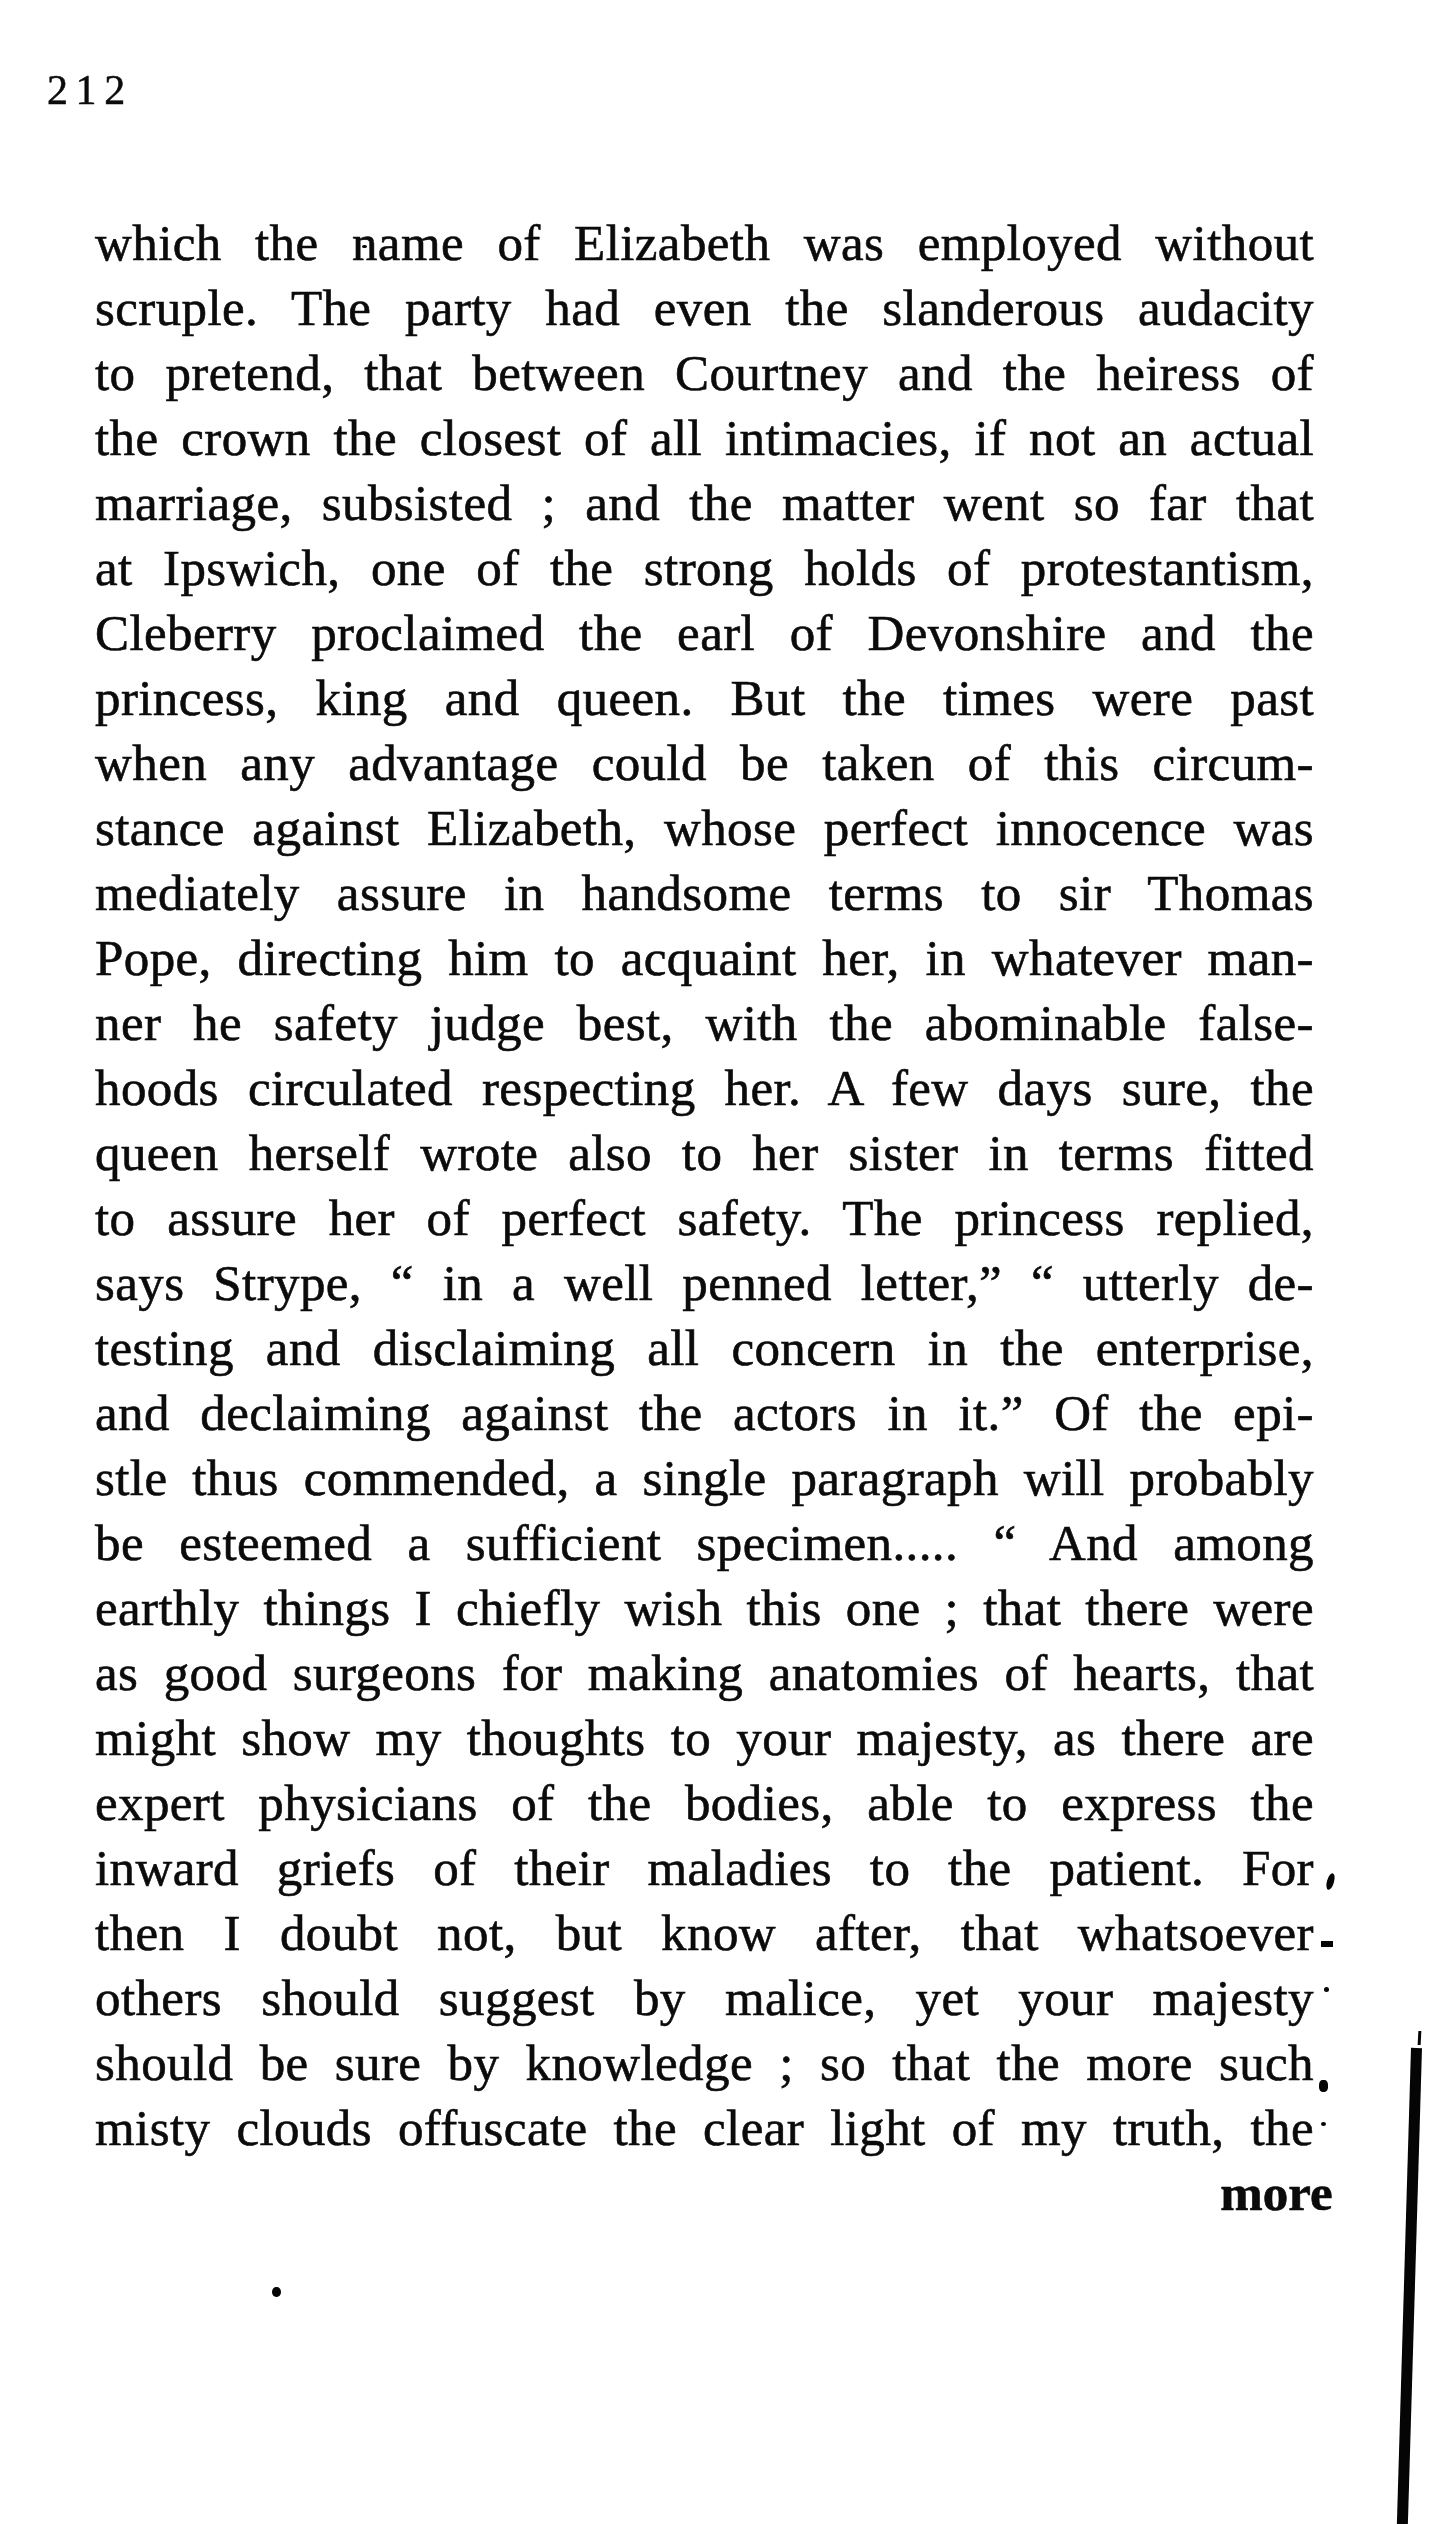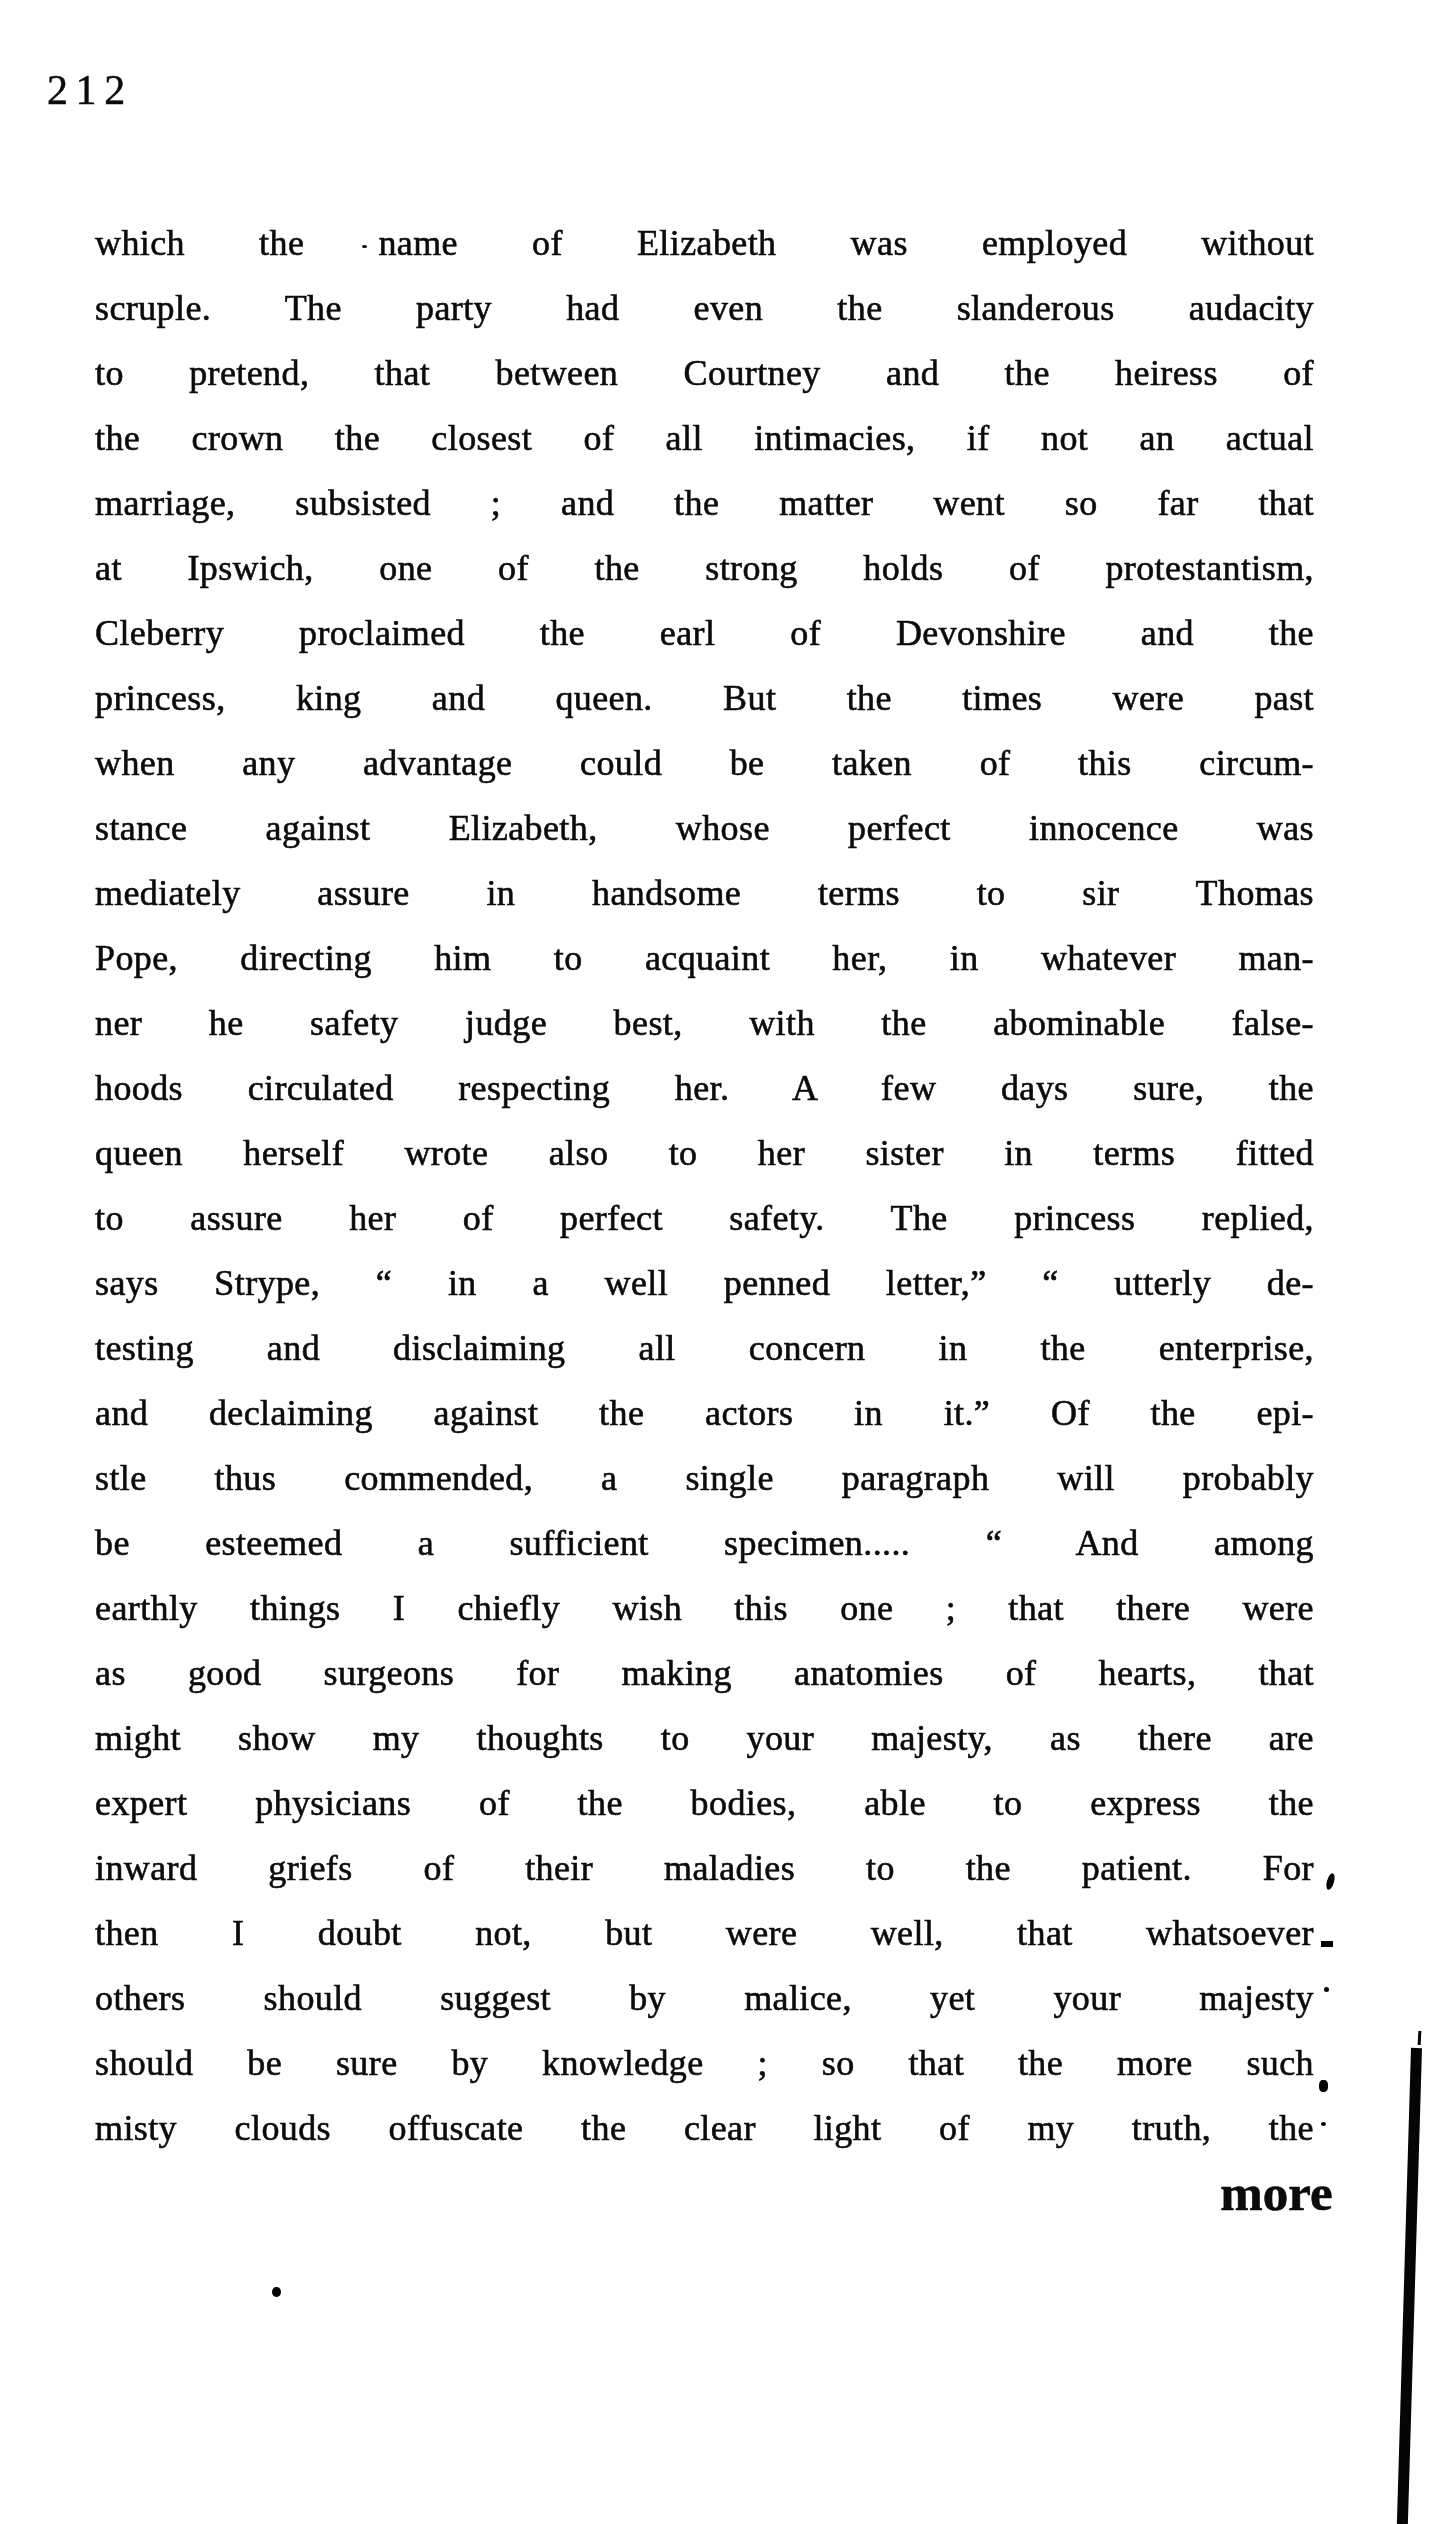--- a/index.html
+++ b/index.html
@@ -27,21 +27,21 @@
     letter-spacing: 7.6px;
     -webkit-text-stroke: 0.5px currentColor;
   }
   .text-block {
     position: absolute;
     left: 95px;
     top: 211px;
     width: 1219px;
   }
   .line {
-    font-size: 36px;
+    font-size: 51px;
     line-height: 65px;
     height: 65px;
     text-align: justify;
     text-align-last: justify;
     text-justify: inter-word;
     letter-spacing: 0.4px;
     -webkit-text-stroke: 0.6px currentColor;
     white-space: nowrap;
   }
   .catchword {
@@ -98,21 +98,21 @@
     <div class="line">says Strype, “ in a well penned letter,” “ utterly de-</div>
     <div class="line">testing and disclaiming all concern in the enterprise,</div>
     <div class="line">and declaiming against the actors in it.” Of the epi-</div>
     <div class="line">stle thus commended, a single paragraph will probably</div>
     <div class="line">be esteemed a sufficient specimen..... “ And among</div>
     <div class="line">earthly things I chiefly wish this one ; that there were</div>
     <div class="line">as good surgeons for making anatomies of hearts, that</div>
     <div class="line">might show my thoughts to your majesty, as there are</div>
     <div class="line">expert physicians of the bodies, able to express the</div>
     <div class="line">inward griefs of their maladies to the patient. For</div>
-    <div class="line">then I doubt not, but were well, that whatsoever</div>
+    <div class="line">then I doubt not, but know after, that whatsoever</div>
     <div class="line">others should suggest by malice, yet your majesty</div>
     <div class="line">should be sure by knowledge ; so that the more such</div>
     <div class="line">misty clouds offuscate the clear light of my truth, the</div>
     <div class="catchword">more</div>
   </div>
 
   <div class="artifact a-vline"></div>
   <div class="artifact a-vtick"></div>
   <div class="artifact a-s1"></div>
   <div class="artifact a-s2"></div>

